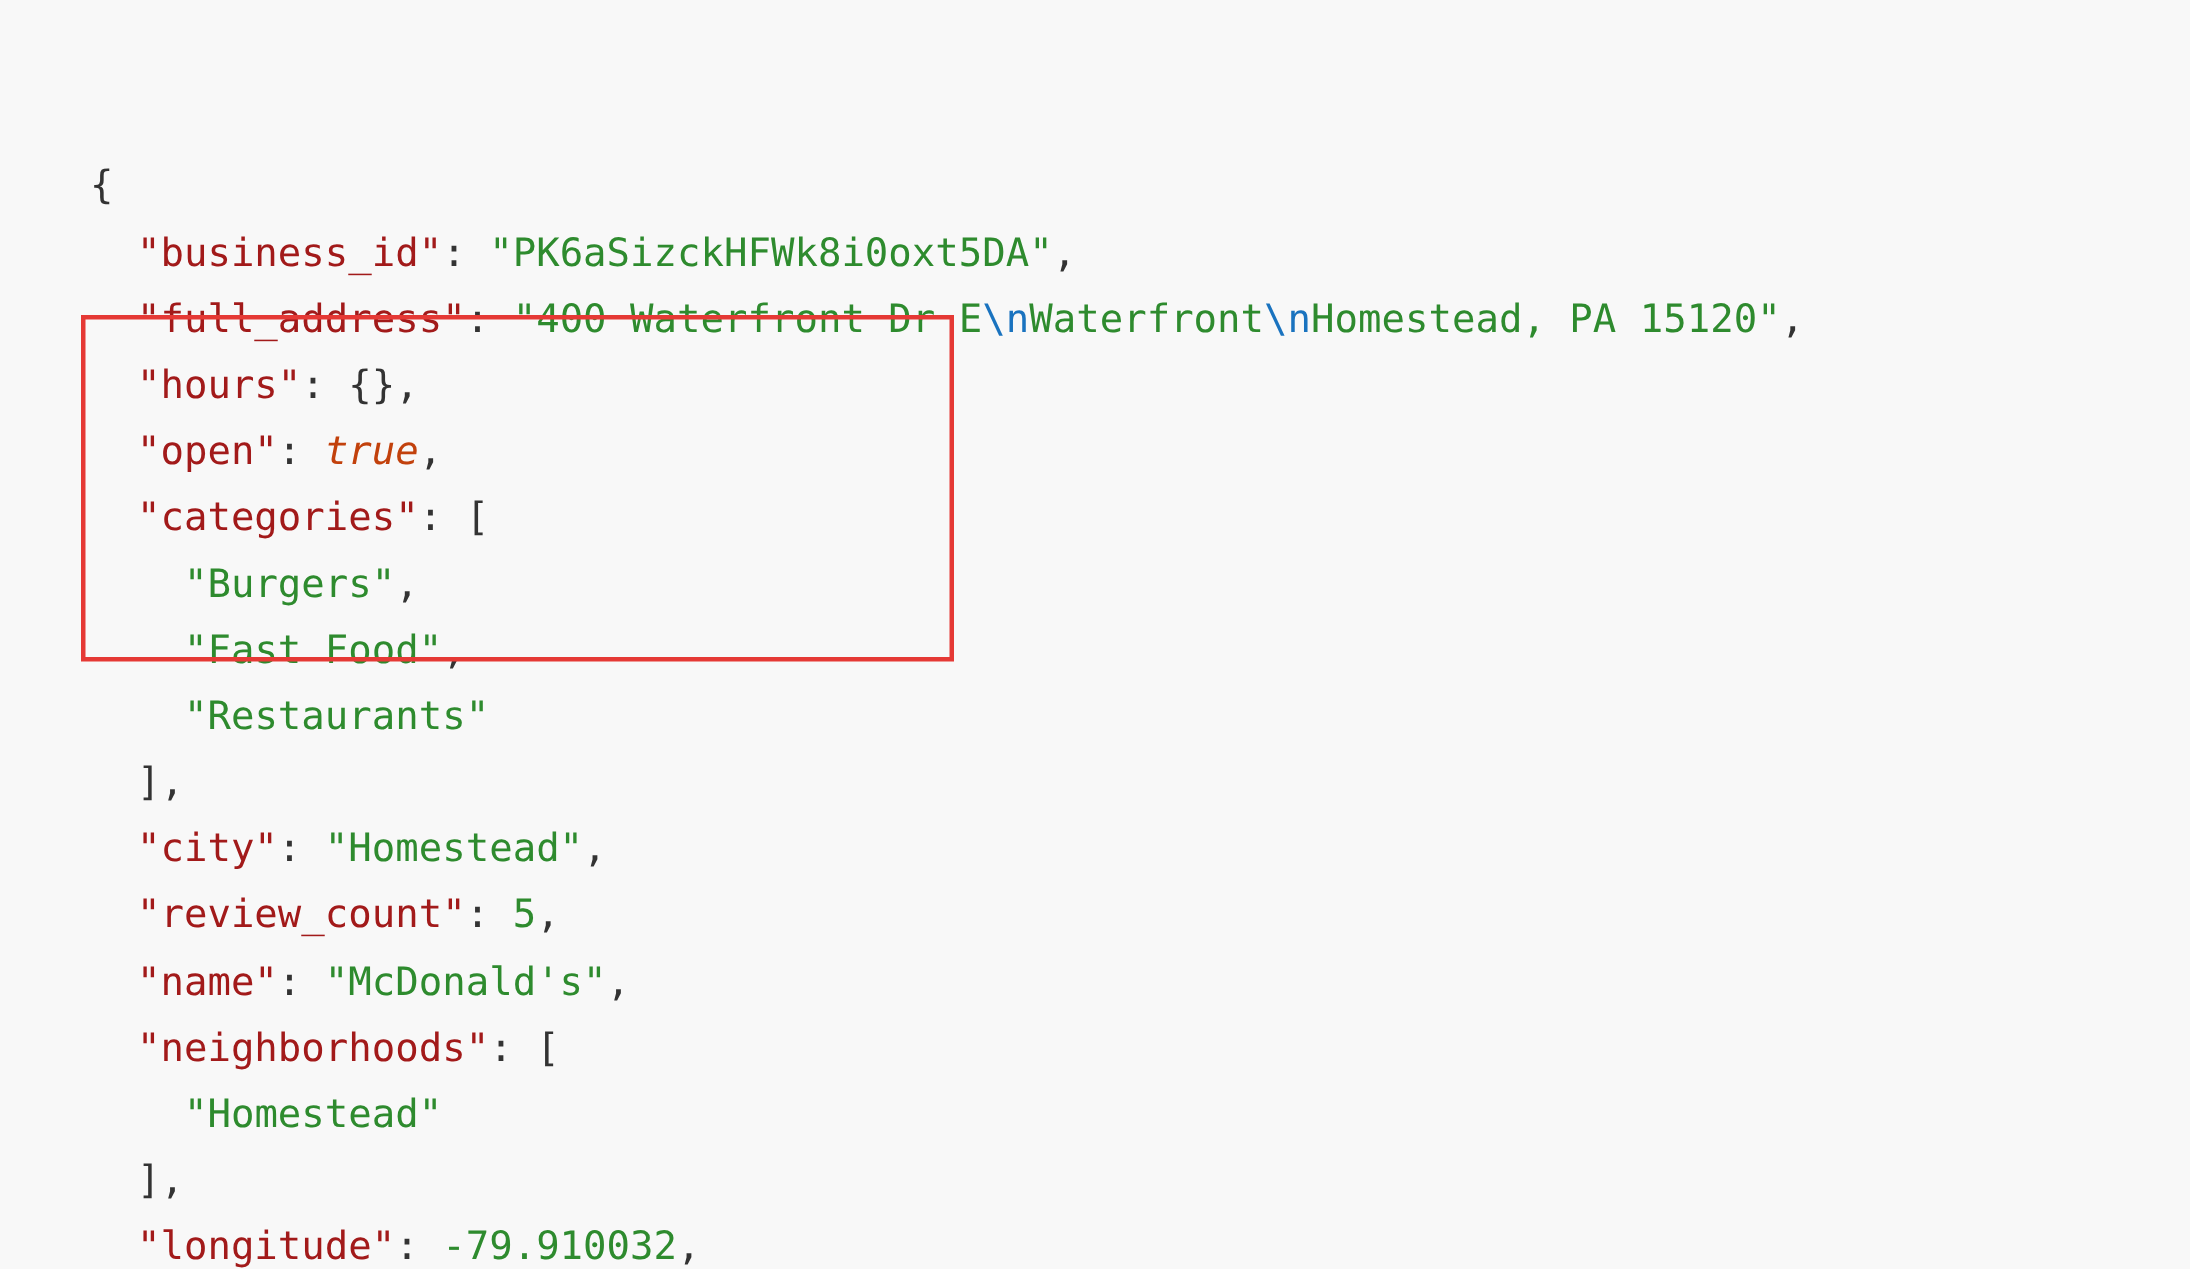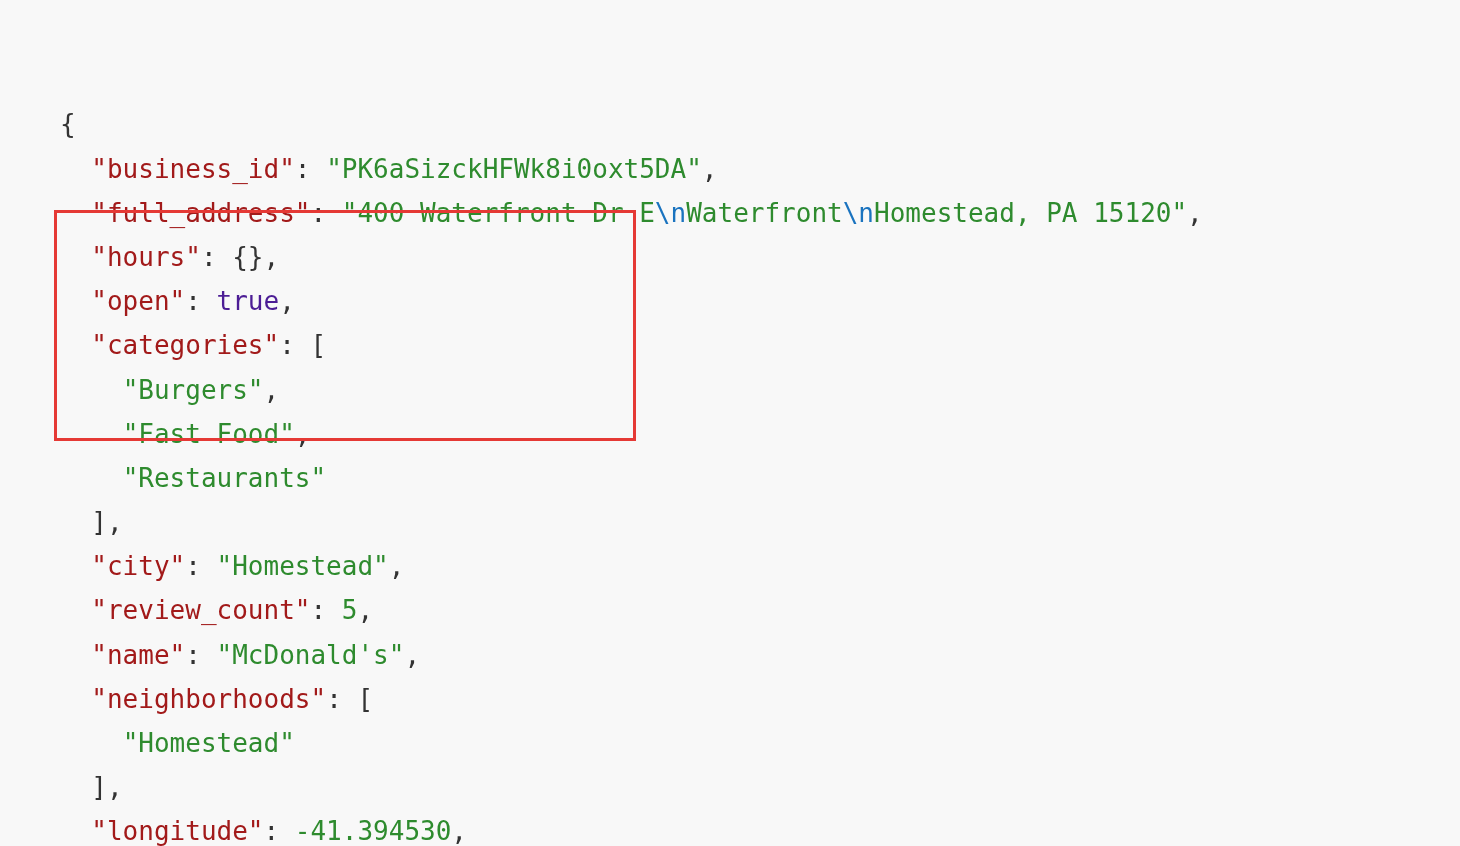--- a/index.html
+++ b/index.html
@@ -12,21 +12,21 @@
     color: #333;
   }
   .code-area {
     position: relative;
     padding: 14px 0 0 60px;
     white-space: pre;
   }
   .k { color: #a21a1a; }   
   .s { color: #2e8b2e; }   
   .e { color: #1a73bf; }   
-  .b { color: #4c1d95; }   
+  .b { color: #c2410c; font-style: italic; }   
   .n { color: #2e8b2e; }   
   .p { color: #333; }      
   .highlight-box {
     position: absolute;
     border: 3px solid #e53935;
     pointer-events: none;
   }
 </style>
 </head>
 <body>
@@ -42,16 +42,16 @@
     <span class="s">"Burgers"</span><span class="p">,</span>
     <span class="s">"Fast Food"</span><span class="p">,</span>
     <span class="s">"Restaurants"</span>
   <span class="p">],</span>
   <span class="k">"city"</span><span class="p">: </span><span class="s">"Homestead"</span><span class="p">,</span>
   <span class="k">"review_count"</span><span class="p">: </span><span class="n">5</span><span class="p">,</span>
   <span class="k">"name"</span><span class="p">: </span><span class="s">"McDonald's"</span><span class="p">,</span>
   <span class="k">"neighborhoods"</span><span class="p">: </span><span class="p">[</span>
     <span class="s">"Homestead"</span>
   <span class="p">],</span>
-  <span class="k">"longitude"</span><span class="p">: </span><span class="n">-41.394530</span><span class="p">,</span>
+  <span class="k">"longitude"</span><span class="p">: </span><span class="n">-79.910032</span><span class="p">,</span>
   
   
 </div>
 
 </body></html>

